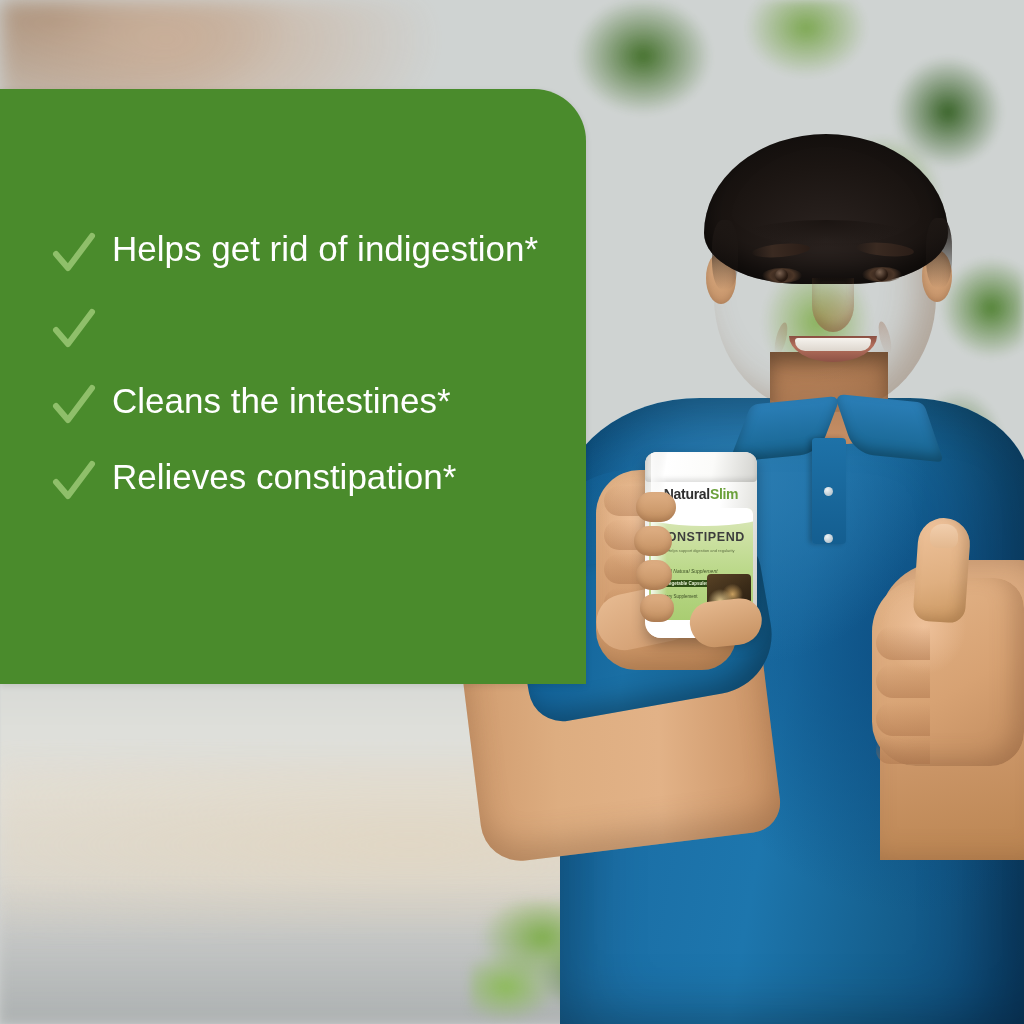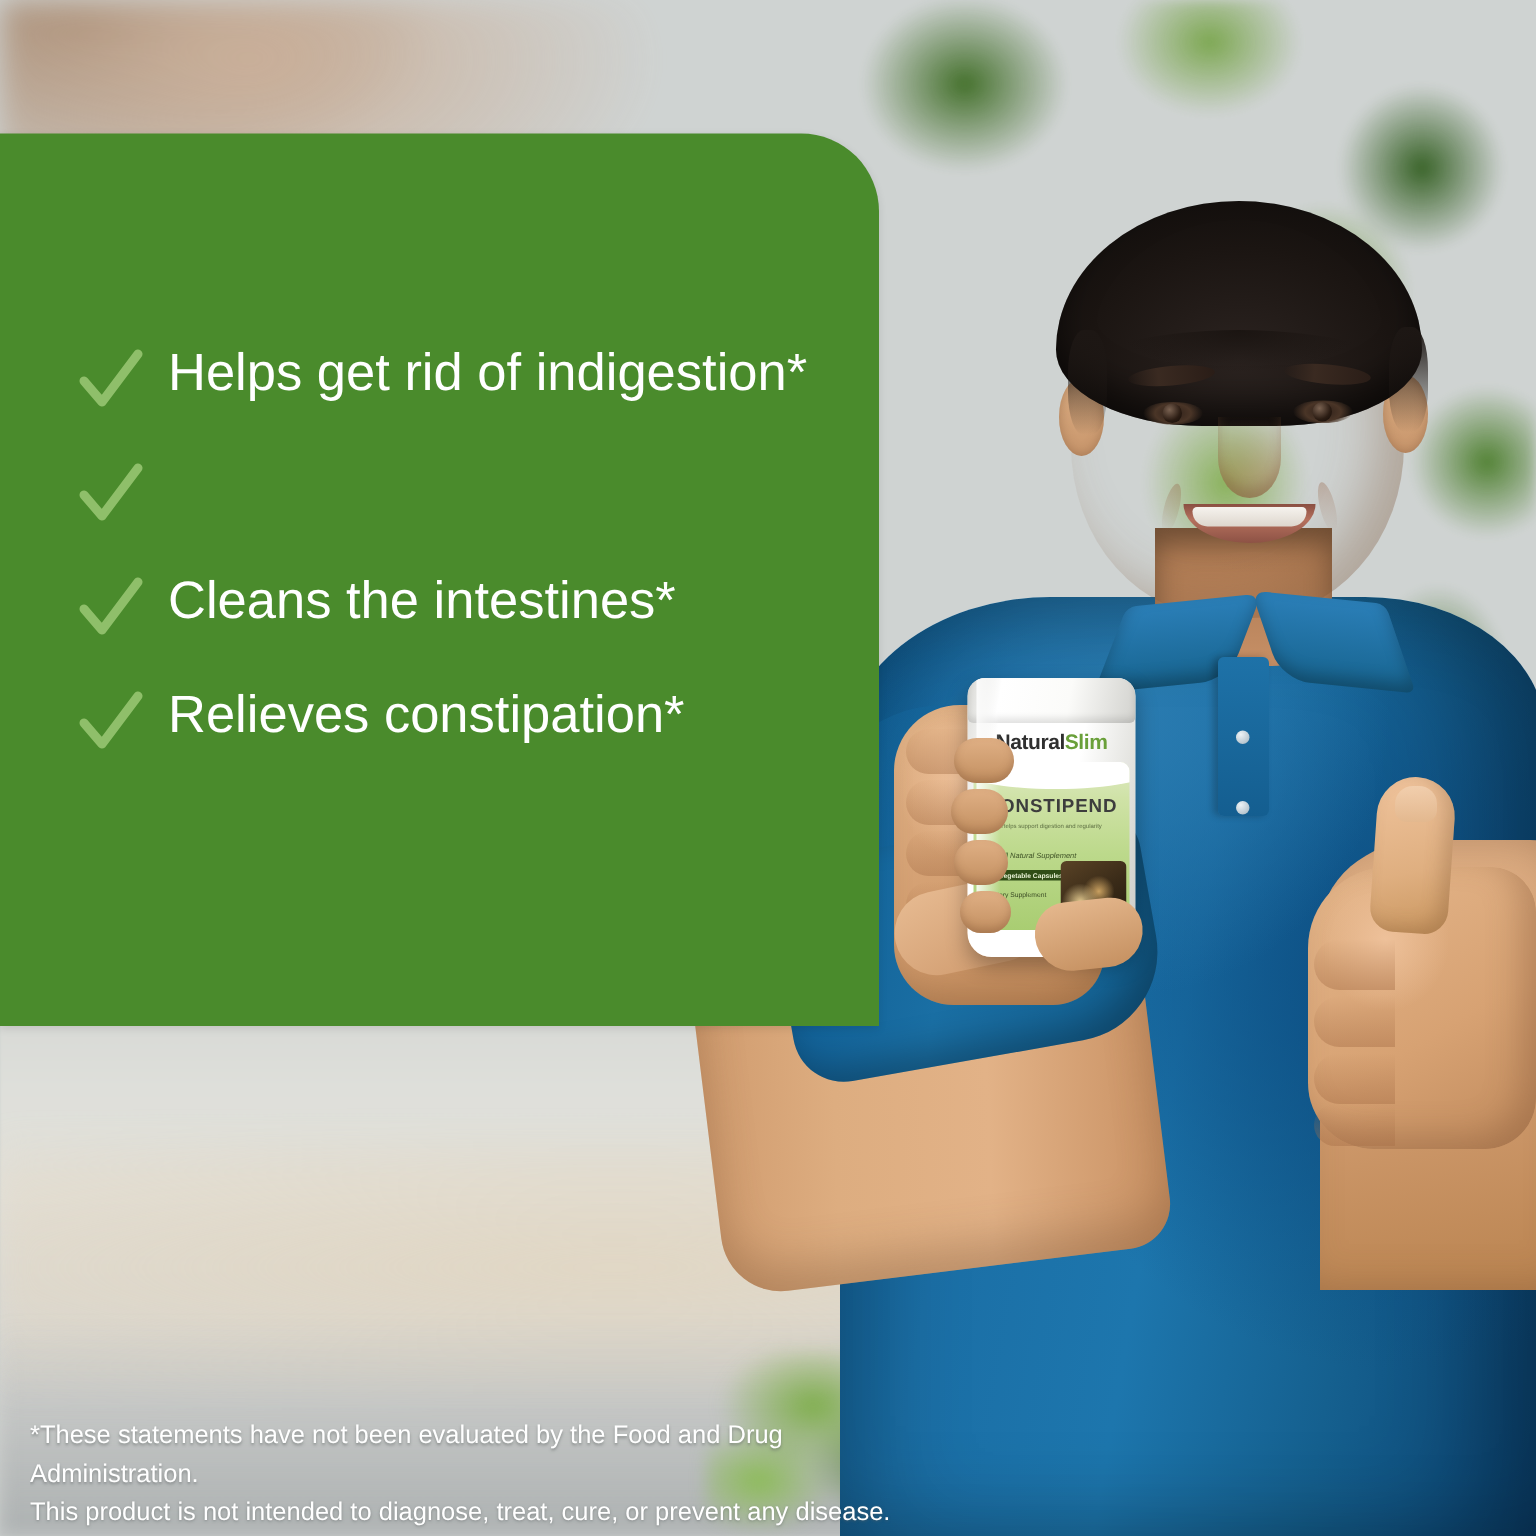--- a/index.html
+++ b/index.html
@@ -710,18 +710,14 @@
       <div class="check">
         <svg width="44" height="44" viewBox="0 0 44 44" aria-hidden="true">
           <path d="M4 22 L16 36 L40 4" fill="none" stroke="#8fbf6a" stroke-width="6" stroke-linecap="round" stroke-linejoin="round"></path>
         </svg>
       </div>
       <div class="benefit-text">Relieves constipation*</div>
     </div>
 
   </div>
 
-  <div class="disclaimer">
-    <span>*These statements have not been evaluated by the Food and Drug Administration.</span>
-    <span class="l2">This product is not intended to diagnose, treat, cure, or prevent any disease.</span>
-  </div>
 
 </div>
 
 </body></html>

